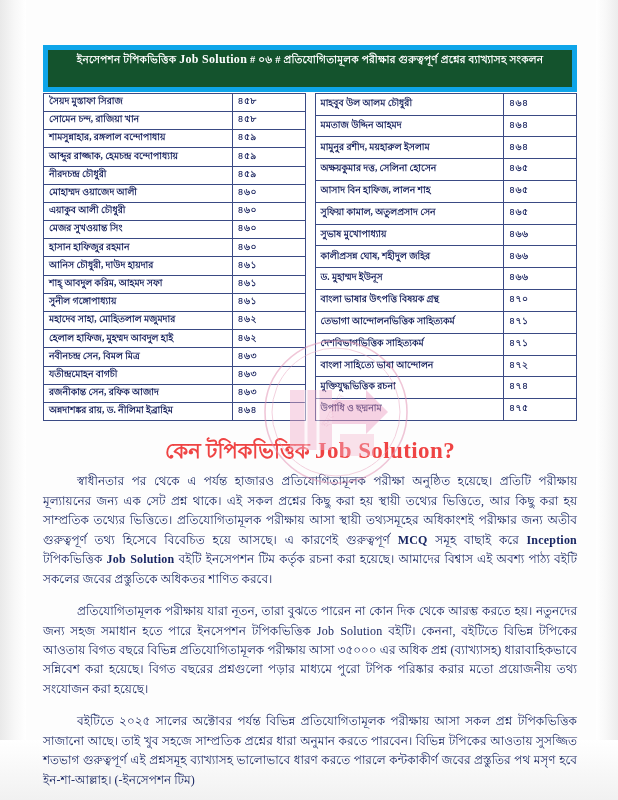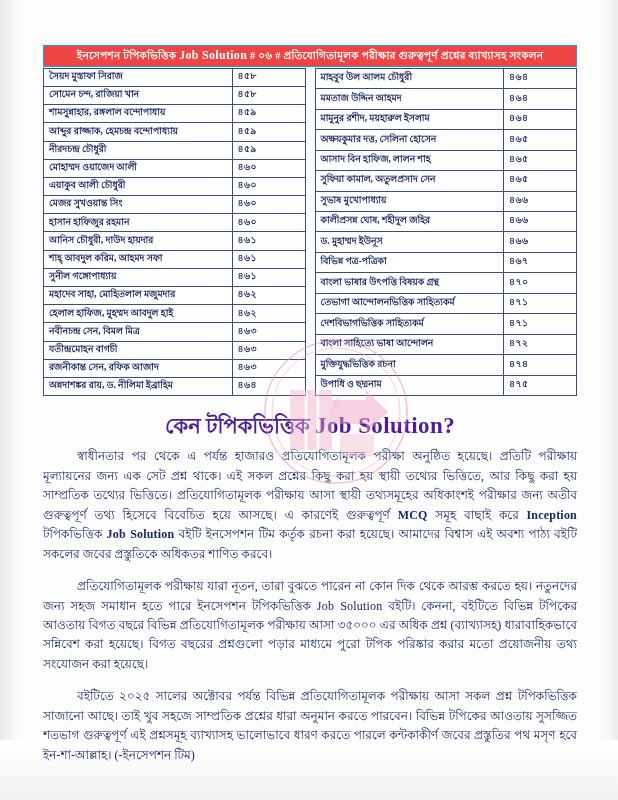--- a/index.html
+++ b/index.html
@@ -48,29 +48,29 @@
 
   .content {
     position: absolute;
     left: 43px;
     top: 45px;
     width: 534px;
   }
 
   
   .banner {
-    background: #ef4444;
+    background: #14532d;
     color: #ffffff;
     text-align: center;
     font-size: 10.5px;
     font-weight: bold;
     letter-spacing: .2px;
-    padding: 3px 4px 3px;
+    padding: 3px 4px 20px;
     line-height: 1.15;
-    border: 1px solid #0ea5e9;
+    border: 5px solid #0ea5e9;
     white-space: nowrap;
     overflow: hidden;
   }
   .banner .lat {
     font-family: "Liberation Serif", serif;
     font-size: 12px;
     letter-spacing: .3px;
   }
 
   
@@ -105,21 +105,21 @@
     font-weight: 700;
     letter-spacing: .4px;
   }
 
   
   .heading {
     margin: 17px 0 9px;
     text-align: center;
     font-size: 21px;
     font-weight: bold;
-    color: #4c1d95;
+    color: #ef4444;
     line-height: 1.1;
     white-space: nowrap;
   }
   .heading .bn { letter-spacing: 0px; }
   .heading .lat {
     font-family: "Liberation Serif", serif;
     font-size: 23px;
     letter-spacing: .4px;
   }
 
@@ -302,24 +302,20 @@
             </tr>
             <tr>
               <td class="topic">কালীপ্রসন্ন ঘোষ, শহীদুল জহির</td>
               <td class="pg">৪৬৬</td>
             </tr>
             <tr>
               <td class="topic">ড. মুহাম্মদ ইউনূস</td>
               <td class="pg">৪৬৬</td>
             </tr>
             <tr>
-              <td class="topic">বিভিন্ন পত্র-পত্রিকা</td>
-              <td class="pg">৪৬৭</td>
-            </tr>
-            <tr>
               <td class="topic">বাংলা ভাষার উৎপত্তি বিষয়ক গ্রন্থ</td>
               <td class="pg">৪৭০</td>
             </tr>
             <tr>
               <td class="topic">তেভাগা আন্দোলনভিত্তিক সাহিত্যকর্ম</td>
               <td class="pg">৪৭১</td>
             </tr>
             <tr>
               <td class="topic">দেশবিভাগভিত্তিক সাহিত্যকর্ম</td>
               <td class="pg">৪৭১</td>

